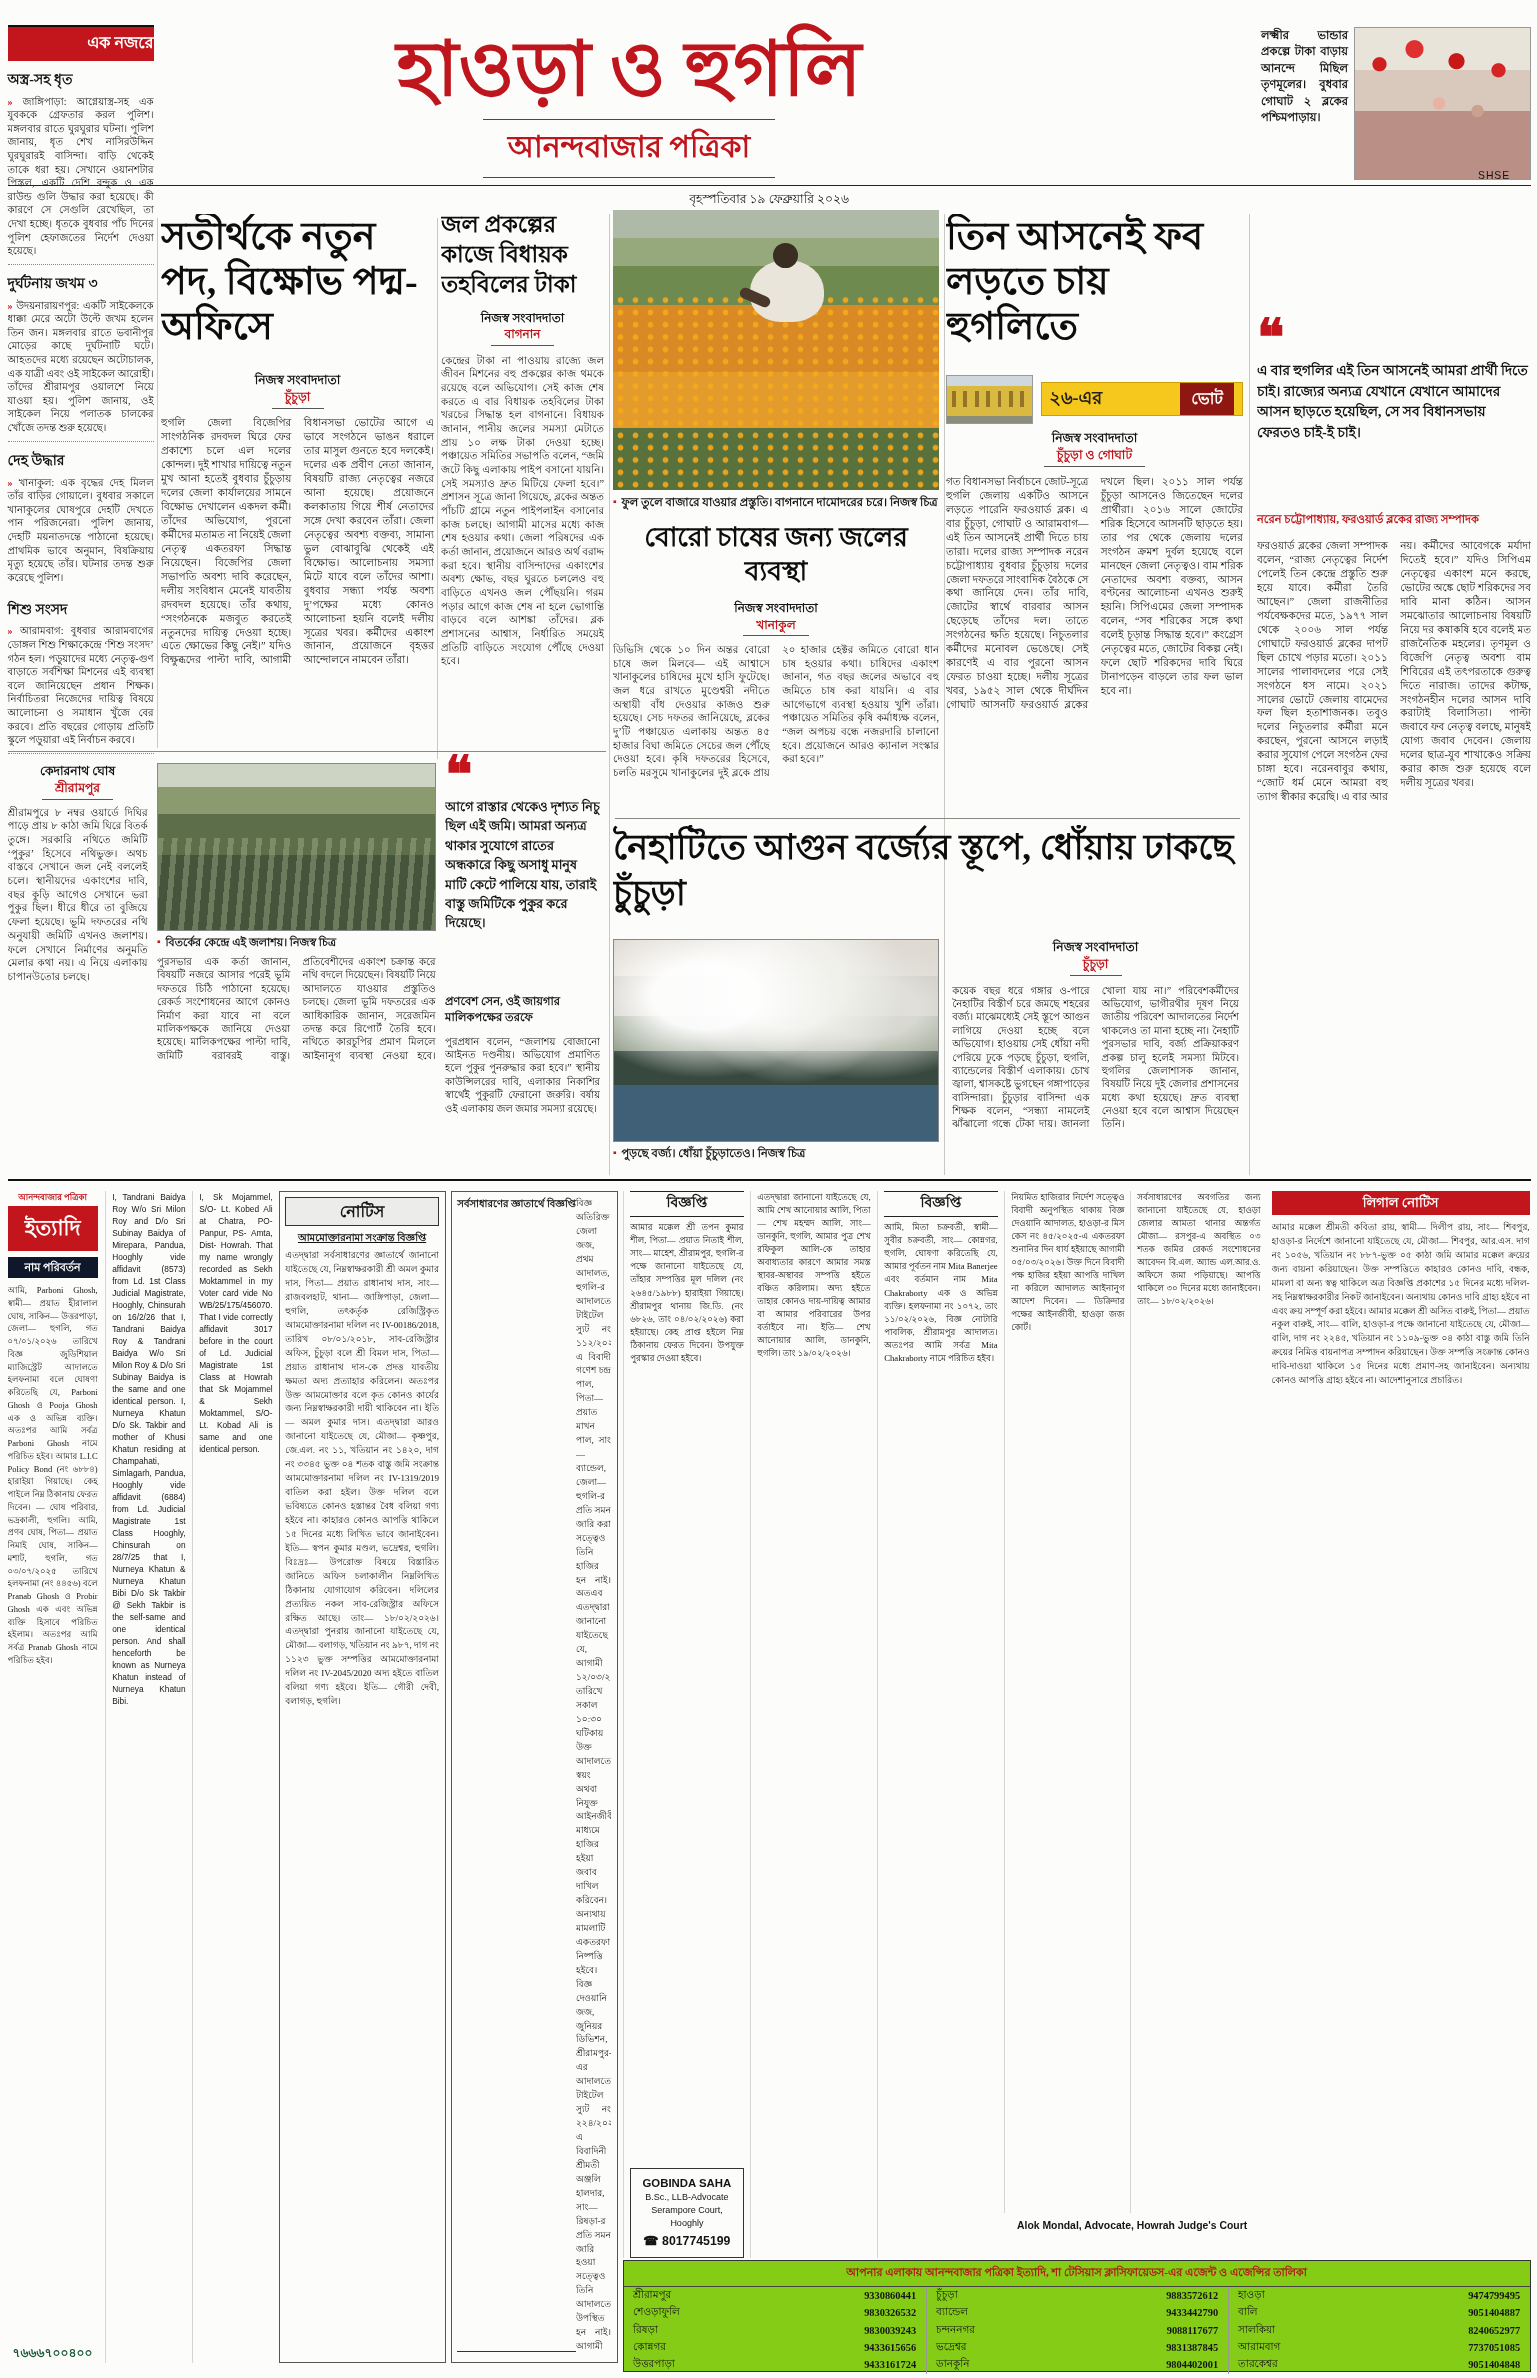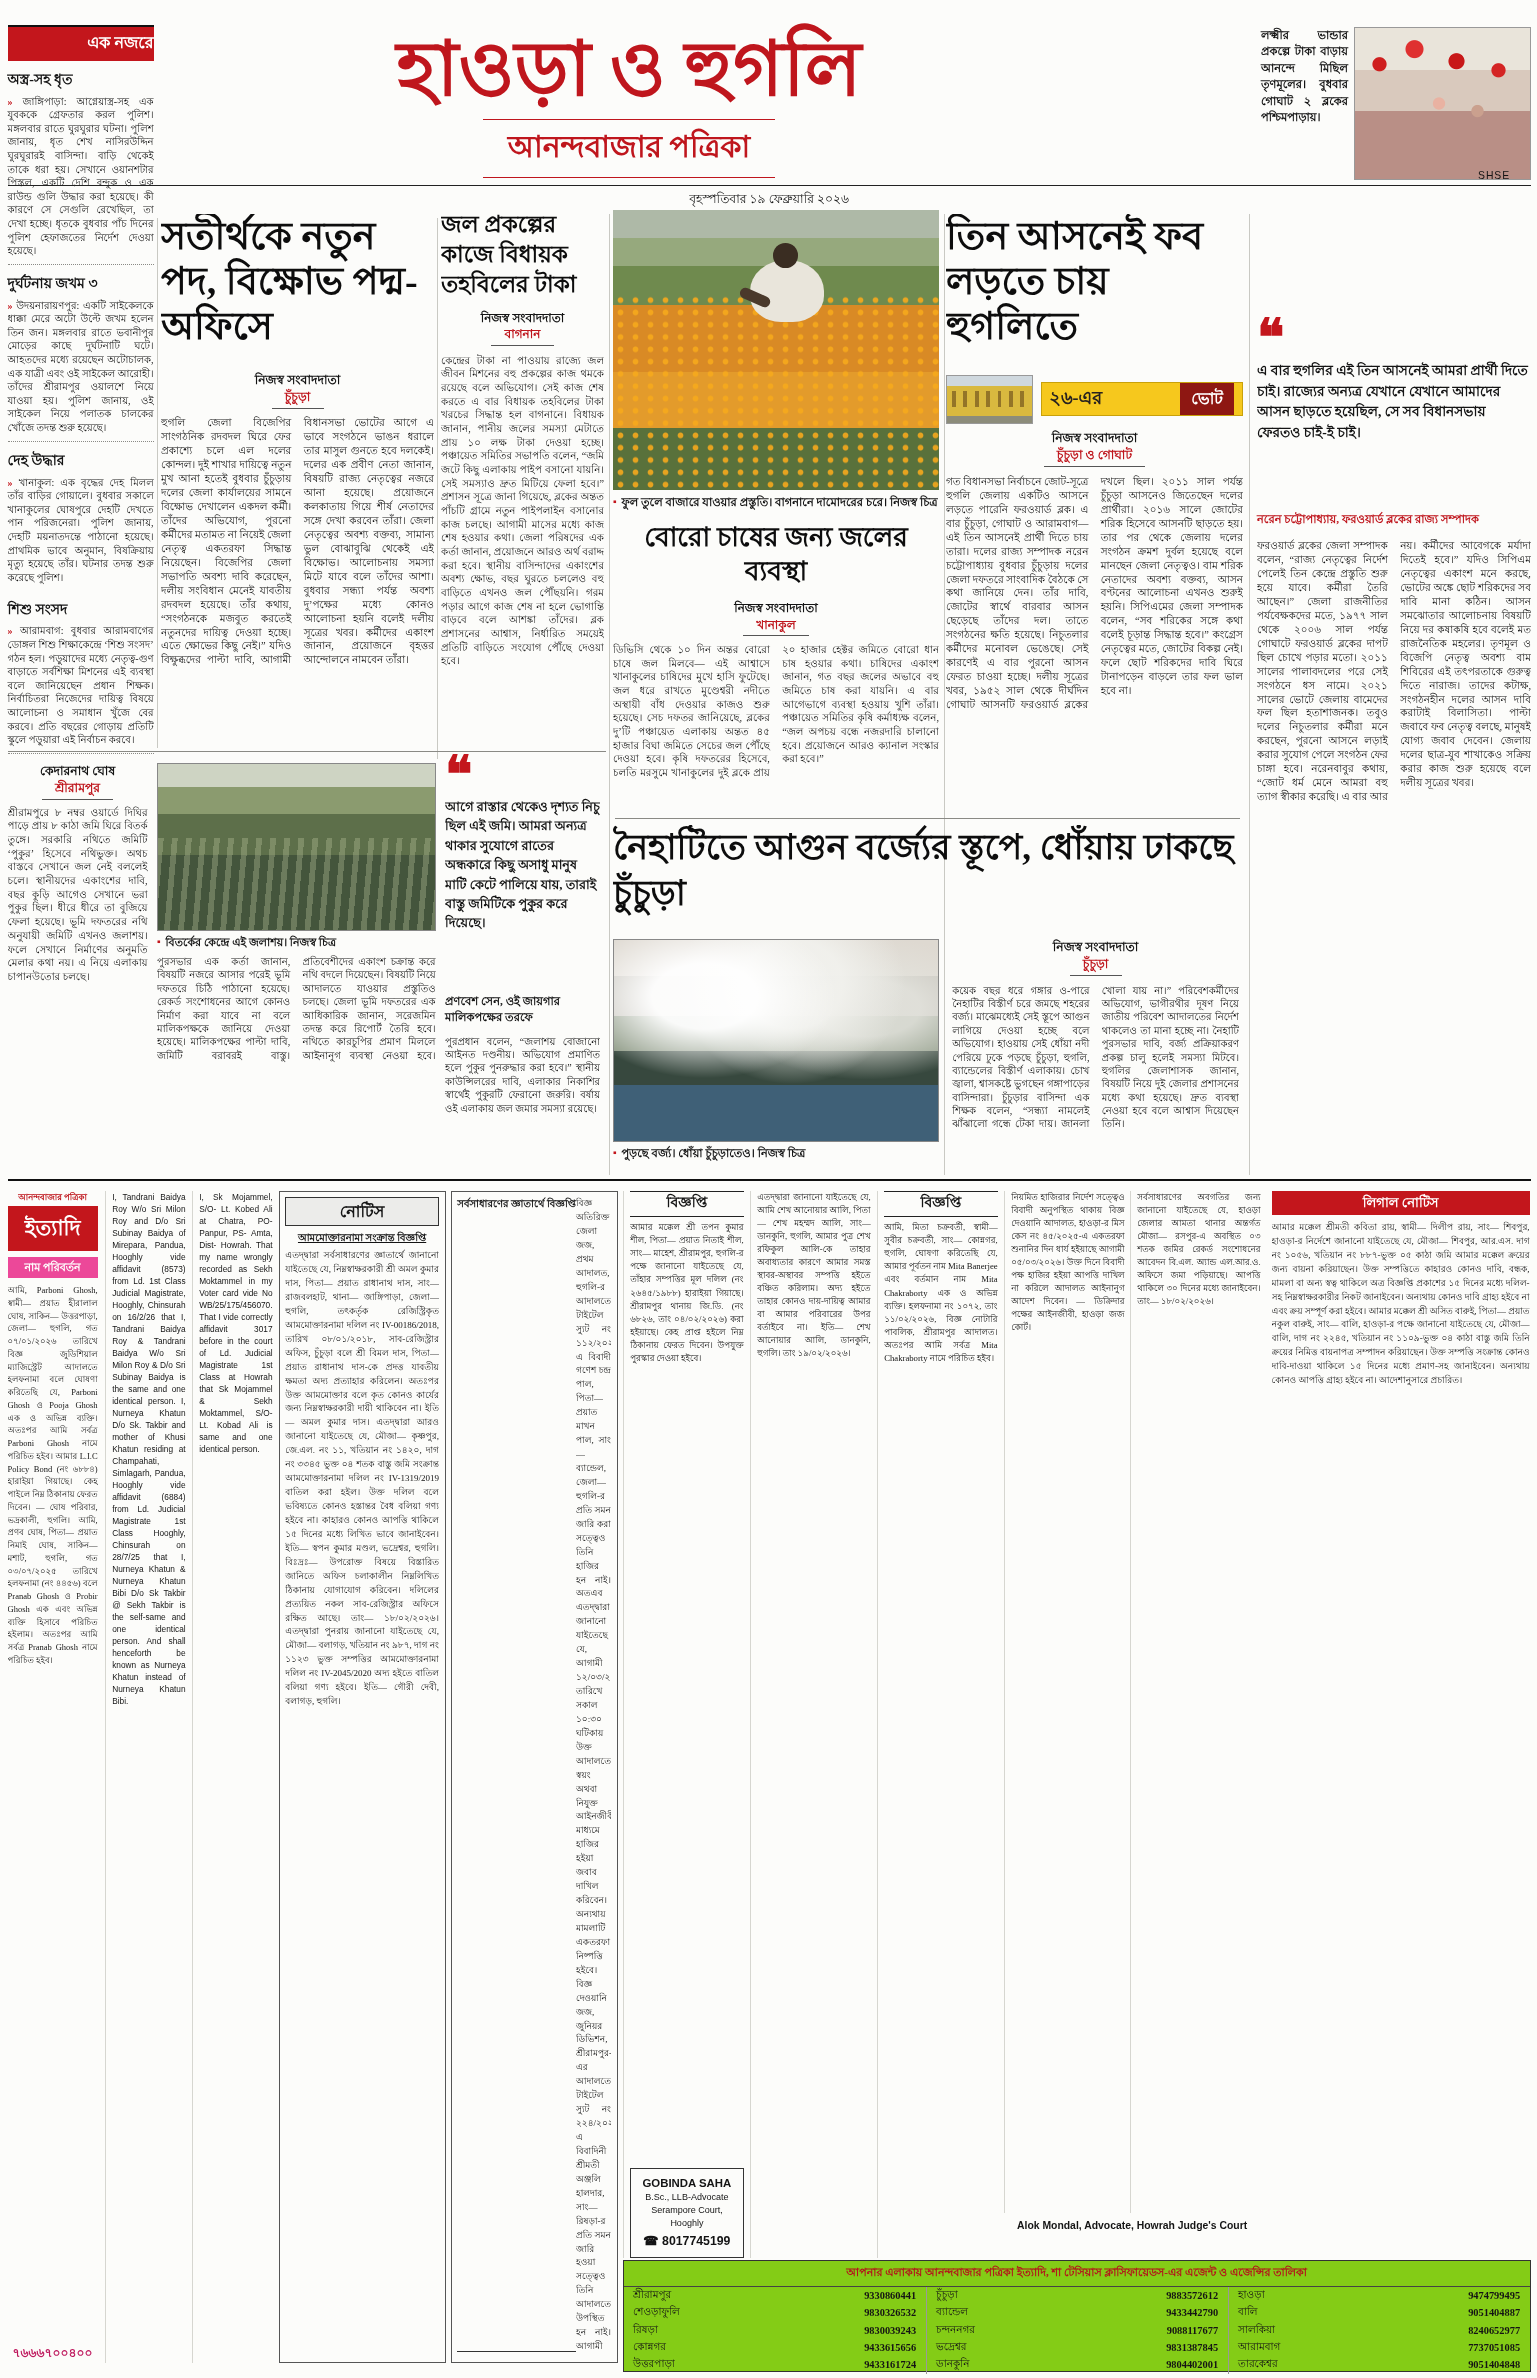--- a/index.html
+++ b/index.html
@@ -49,21 +49,21 @@
   .badge-right{margin-left:auto;background:#8e1712;color:#fff;font-weight:bold;font-size:16px;padding:2.8px 11.4px}
   .bf-item{padding:6.6px 0;border-bottom:0.9px dotted #8a8a85}
   .bf-h{font-weight:bold;font-size:14px;margin-bottom:2.8px}
   .bf-b{font-size:10px;line-height:1.36;text-align:justify}
   .arr{color:#c3161c;font-weight:bold}
   .cf-col{position:absolute;font-size:8.5px;line-height:1.45;text-align:justify}
   .sep{border-left:0.9px solid #d6d6d0;padding-left:6.6px}
   .cf-h{font-weight:bold;text-align:center;font-size:14px;border-top:1.4px solid #222;border-bottom:1.4px solid #222;padding:1.9px 0;margin-bottom:4.7px}
   .en{font-family:"Liberation Sans",sans-serif;font-size:8.3px}
   .itydi-box{background:#c3161c;color:#fff;text-align:center;font-weight:bold;font-size:21px;padding:7.6px 0}
-  .namebar{background:#ec4899;color:#fff;text-align:center;font-weight:bold;font-size:11px;padding:2.8px 0;margin:5.7px 0}
+  .namebar{background:#0f172a;color:#fff;text-align:center;font-weight:bold;font-size:11px;padding:2.8px 0;margin:5.7px 0}
   .notice-h{border:0.9px solid #333;background:#ececea;text-align:center;font-weight:bold;font-size:16px;padding:1.9px 0;margin-bottom:4.7px}
   .adv-box{border:1.4px solid #333;text-align:center;padding:5.7px 3.8px;margin-top:7.6px;font-family:"Liberation Sans",sans-serif}
   .agents{position:absolute;border:1.4px solid #333;background:#84cc16}
   .ag-title{font-weight:bold;color:#b3151b;text-align:center;font-size:11px;padding:2.8px 3.8px;border-bottom:0.9px solid #444}
   .ag-grid{display:grid;grid-template-columns:1fr 1fr 1fr;grid-template-rows:repeat(5,1fr);grid-auto-flow:column;height:87px}
   .ag{display:flex;justify-content:space-between;align-items:center;padding:0 9.5px;font-size:10.4px;border-left:0.9px solid #999}
   .ag:nth-child(-n+5){border-left:none}
   .ag .ph{font-weight:bold}
 </style>
 </head>
@@ -220,21 +220,21 @@
   </div>
 </div>
 
 <div class="abs" style="left:7.6px;top:1179px;width:1523px;height:1199px;border-top:2.4px solid #111">
 
   <div class="cf-col" style="left:0;top:9.5px;width:90px;height:1172px;display:flex;flex-direction:column">
     <div style="color:#bf161d;font-weight:bold;font-size:8.5px;text-align:center">আনন্দবাজার পত্রিকা</div>
     <div class="itydi-box" style="margin-top:2.8px">ইত্যাদি</div>
     <div class="namebar">নাম পরিবর্তন</div>
     <div class="jt clip" style="flex:1;font-size:8.5px;line-height:1.5">আমি, Parboni Ghosh, স্বামী— প্রয়াত হীরালাল ঘোষ, সাকিন— উত্তরপাড়া, জেলা— হুগলি, গত ০৭/০১/২০২৬ তারিখে বিজ্ঞ জুডিশিয়াল ম্যাজিস্ট্রেট আদালতে হলফনামা বলে ঘোষণা করিতেছি যে, Parboni Ghosh ও Pooja Ghosh এক ও অভিন্ন ব্যক্তি। অতঃপর আমি সর্বত্র Parboni Ghosh নামে পরিচিত হইব। আমার L.I.C Policy Bond (নং ৬৮৮৪) হারাইয়া গিয়াছে। কেহ পাইলে নিম্ন ঠিকানায় ফেরত দিবেন। — ঘোষ পরিবার, ভদ্রকালী, হুগলি। আমি, প্রণব ঘোষ, পিতা— প্রয়াত নিমাই ঘোষ, সাকিন— মশাট, হুগলি, গত ০৩/০৭/২০২৫ তারিখে হলফনামা (নং ৪৪৫৬) বলে Pranab Ghosh ও Probir Ghosh এক এবং অভিন্ন ব্যক্তি হিসাবে পরিচিত হইলাম। অতঃপর আমি সর্বত্র Pranab Ghosh নামে পরিচিত হইব।</div>
-    <div style="color:#be185d;font-weight:bold;font-size:12.3px;text-align:center;margin-top:3.8px">৭৬৬৬৭০০৪০০</div>
+    <div style="color:#14532d;font-weight:bold;font-size:12.3px;text-align:center;margin-top:3.8px">৭৬৬৬৭০০৪০০</div>
   </div>
 
   <div class="cf-col en sep jt clip" style="left:97px;top:9.5px;width:81px;height:1172px">I, Tandrani Baidya Roy W/o Sri Milon Roy and D/o Sri Subinay Baidya of Mirepara, Pandua, Hooghly vide affidavit (8573) from Ld. 1st Class Judicial Magistrate, Hooghly, Chinsurah on 16/2/26 that I, Tandrani Baidya Roy &amp; Tandrani Baidya W/o Sri Milon Roy &amp; D/o Sri Subinay Baidya is the same and one identical person. I, Nurneya Khatun D/o Sk. Takbir and mother of Khusi Khatun residing at Champahati, Simlagarh, Pandua, Hooghly vide affidavit (6884) from Ld. Judicial Magistrate 1st Class Hooghly, Chinsurah on 28/7/25 that I, Nurneya Khatun &amp; Nurneya Khatun Bibi D/o Sk Takbir @ Sekh Takbir is the self-same and one identical person. And shall henceforth be known as Nurneya Khatun instead of Nurneya Khatun Bibi.</div>
 
   <div class="cf-col en sep jt clip" style="left:184px;top:9.5px;width:81px;height:1172px">I, Sk Mojammel, S/O- Lt. Kobed Ali at Chatra, PO- Panpur, PS- Amta, Dist- Howrah. That my name wrongly recorded as Sekh Moktammel in my Voter card vide No WB/25/175/456070. That I vide correctly affidavit 3017 before in the court of Ld. Judicial Magistrate 1st Class at Howrah that Sk Mojammel &amp; Sekh Moktammel, S/O- Lt. Kobad Ali is same and one identical person.</div>
 
   <div class="cf-col" style="left:271px;top:9.5px;width:167px;height:1172px;border:0.9px solid #555;padding:5.7px;display:flex;flex-direction:column">
     <div class="notice-h">নোটিস</div>
     <div style="font-weight:bold;text-align:center;font-size:10px;text-decoration:underline;margin-bottom:3.8px">আমমোক্তারনামা সংক্রান্ত বিজ্ঞপ্তি</div>
     <div class="jt clip" style="flex:1;font-size:9px;line-height:1.55">এতদ্দ্বারা সর্বসাধারণের জ্ঞাতার্থে জানানো যাইতেছে যে, নিম্নস্বাক্ষরকারী শ্রী অমল কুমার দাস, পিতা— প্রয়াত রাধানাথ দাস, সাং— রাজবলহাট, থানা— জাঙ্গিপাড়া, জেলা— হুগলি, তৎকর্তৃক রেজিস্ট্রিকৃত আমমোক্তারনামা দলিল নং IV-00186/2018, তারিখ ০৮/০১/২০১৮, সাব-রেজিস্ট্রার অফিস, চুঁচুড়া বলে শ্রী বিমল দাস, পিতা— প্রয়াত রাধানাথ দাস-কে প্রদত্ত যাবতীয় ক্ষমতা অদ্য প্রত্যাহার করিলেন। অতঃপর উক্ত আমমোক্তার বলে কৃত কোনও কার্যের জন্য নিম্নস্বাক্ষরকারী দায়ী থাকিবেন না। ইতি— অমল কুমার দাস। এতদ্দ্বারা আরও জানানো যাইতেছে যে, মৌজা— কৃষ্ণপুর, জে.এল. নং ১১, খতিয়ান নং ১৪২০, দাগ নং ৩৩৪৫ ভুক্ত ০৪ শতক বাস্তু জমি সংক্রান্ত আমমোক্তারনামা দলিল নং IV-1319/2019 বাতিল করা হইল। উক্ত দলিল বলে ভবিষ্যতে কোনও হস্তান্তর বৈধ বলিয়া গণ্য হইবে না। কাহারও কোনও আপত্তি থাকিলে ১৫ দিনের মধ্যে লিখিত ভাবে জানাইবেন। ইতি— স্বপন কুমার মণ্ডল, ভদ্রেশ্বর, হুগলি। বিঃদ্রঃ— উপরোক্ত বিষয়ে বিস্তারিত জানিতে অফিস চলাকালীন নিম্নলিখিত ঠিকানায় যোগাযোগ করিবেন। দলিলের প্রত্যয়িত নকল সাব-রেজিস্ট্রার অফিসে রক্ষিত আছে। তাং— ১৮/০২/২০২৬। এতদ্দ্বারা পুনরায় জানানো যাইতেছে যে, মৌজা— বলাগড়, খতিয়ান নং ৯৮৭, দাগ নং ১১২৩ ভুক্ত সম্পত্তির আমমোক্তারনামা দলিল নং IV-2045/2020 অদ্য হইতে বাতিল বলিয়া গণ্য হইবে। ইতি— গৌরী দেবী, বলাগড়, হুগলি।</div>

